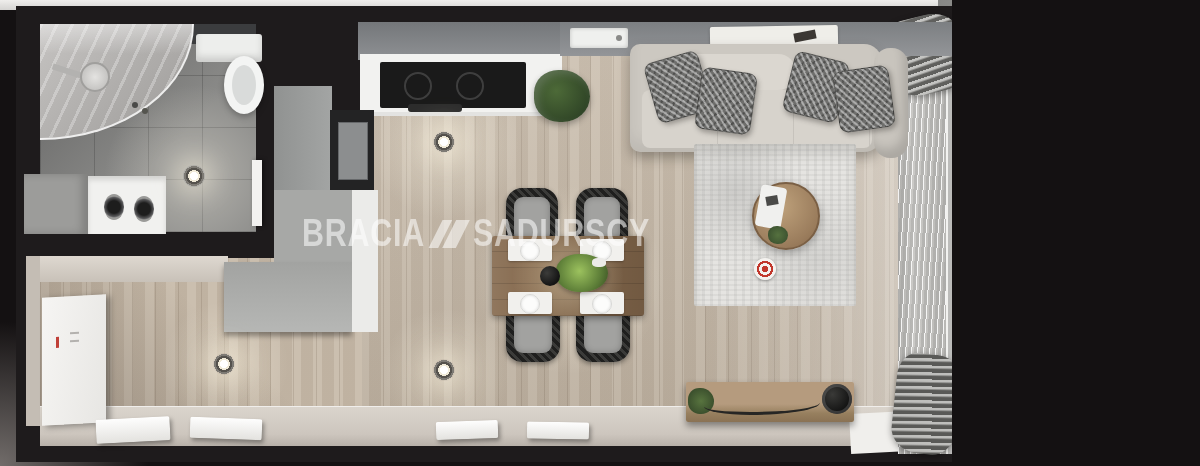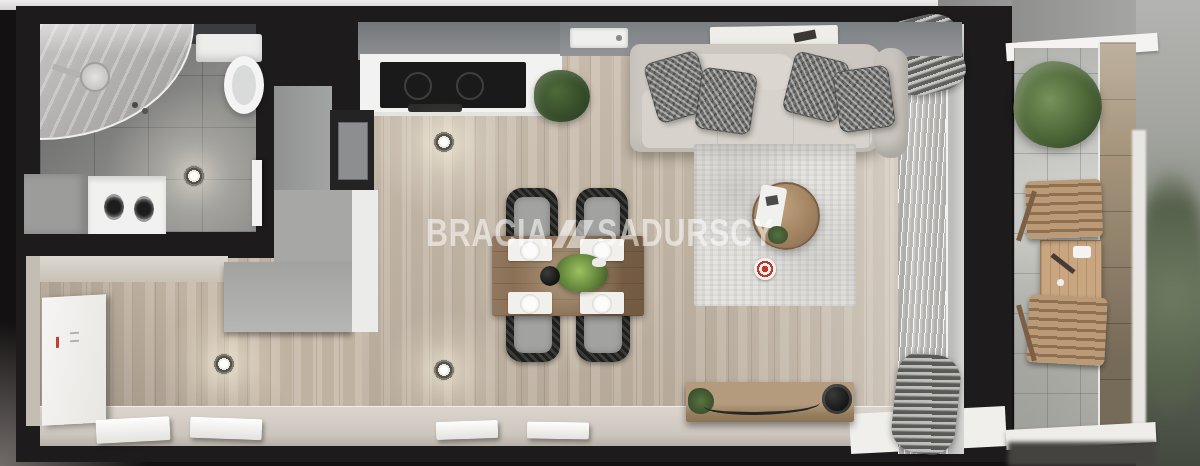--- a/index.html
+++ b/index.html
@@ -1,16 +1,16 @@
 <!DOCTYPE html>
 <html><head>
 <meta charset="utf-8">
 <style>
   html,body{margin:0;padding:0;background:#141112;}
-  #stage{position:relative;width:1200px;height:466px;background:#141112;overflow:hidden;
+  #stage{position:relative;width:952px;height:466px;background:#141112;overflow:hidden;
          font-family:"Liberation Sans",sans-serif;}
   .abs{position:absolute;}
   
   .wood{background-color:#c8bbaa;
     background-image:
       linear-gradient(180deg, rgba(255,255,255,.10), rgba(0,0,0,.05)),
       repeating-linear-gradient(90deg, rgba(101,84,66,.18) 0 1px, transparent 1px 23px),
       repeating-linear-gradient(90deg, rgba(255,255,255,.06) 0 9px, rgba(90,74,58,.08) 9px 21px);}
   
   .dl{width:22px;height:22px;border-radius:50%;

